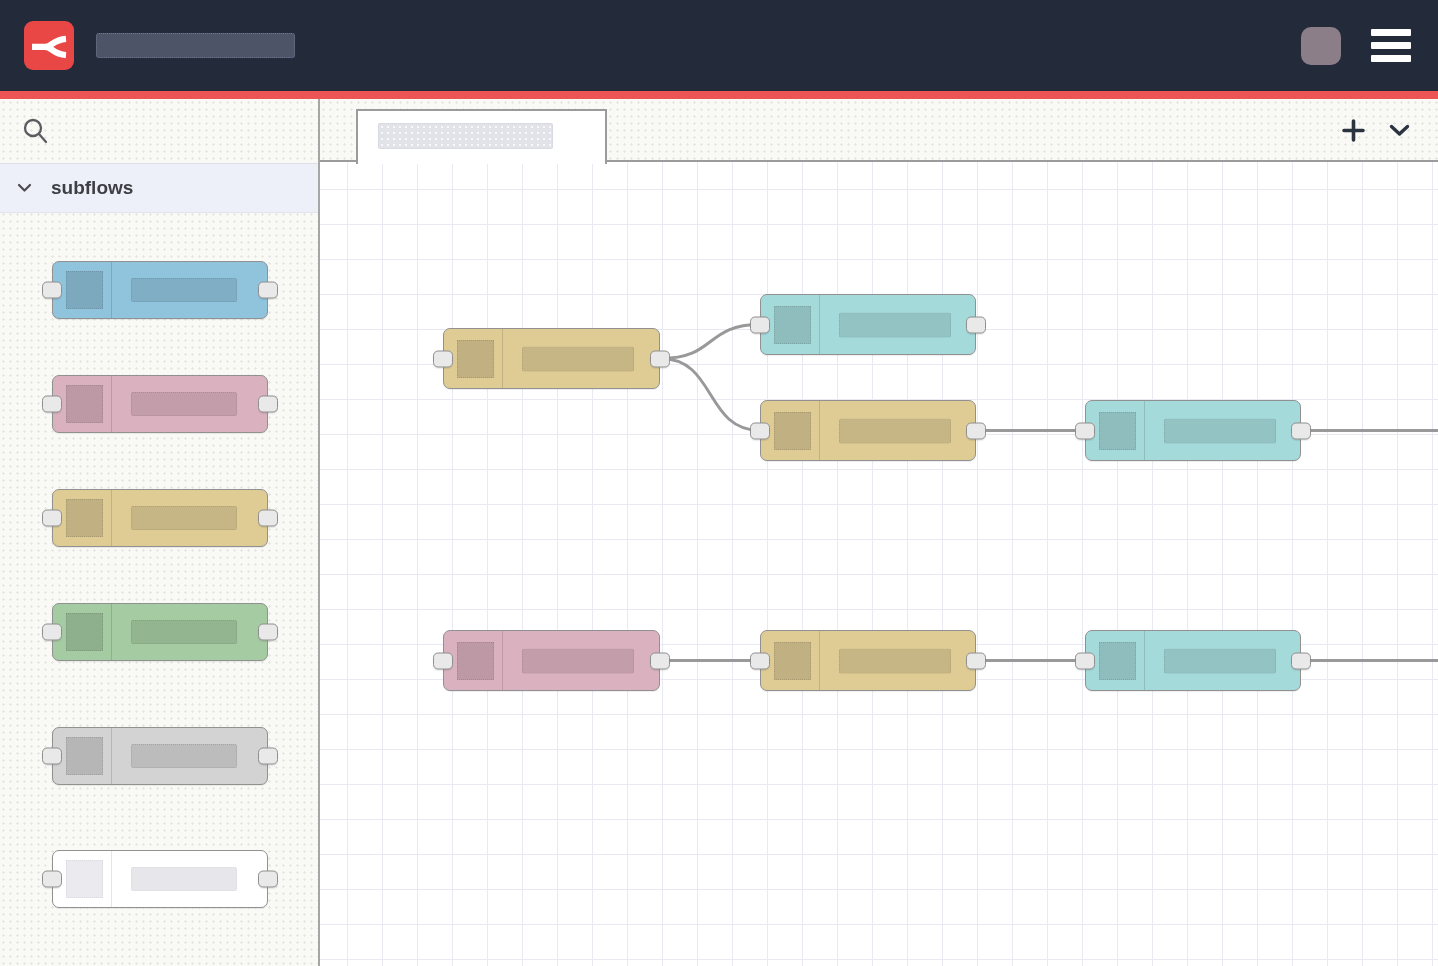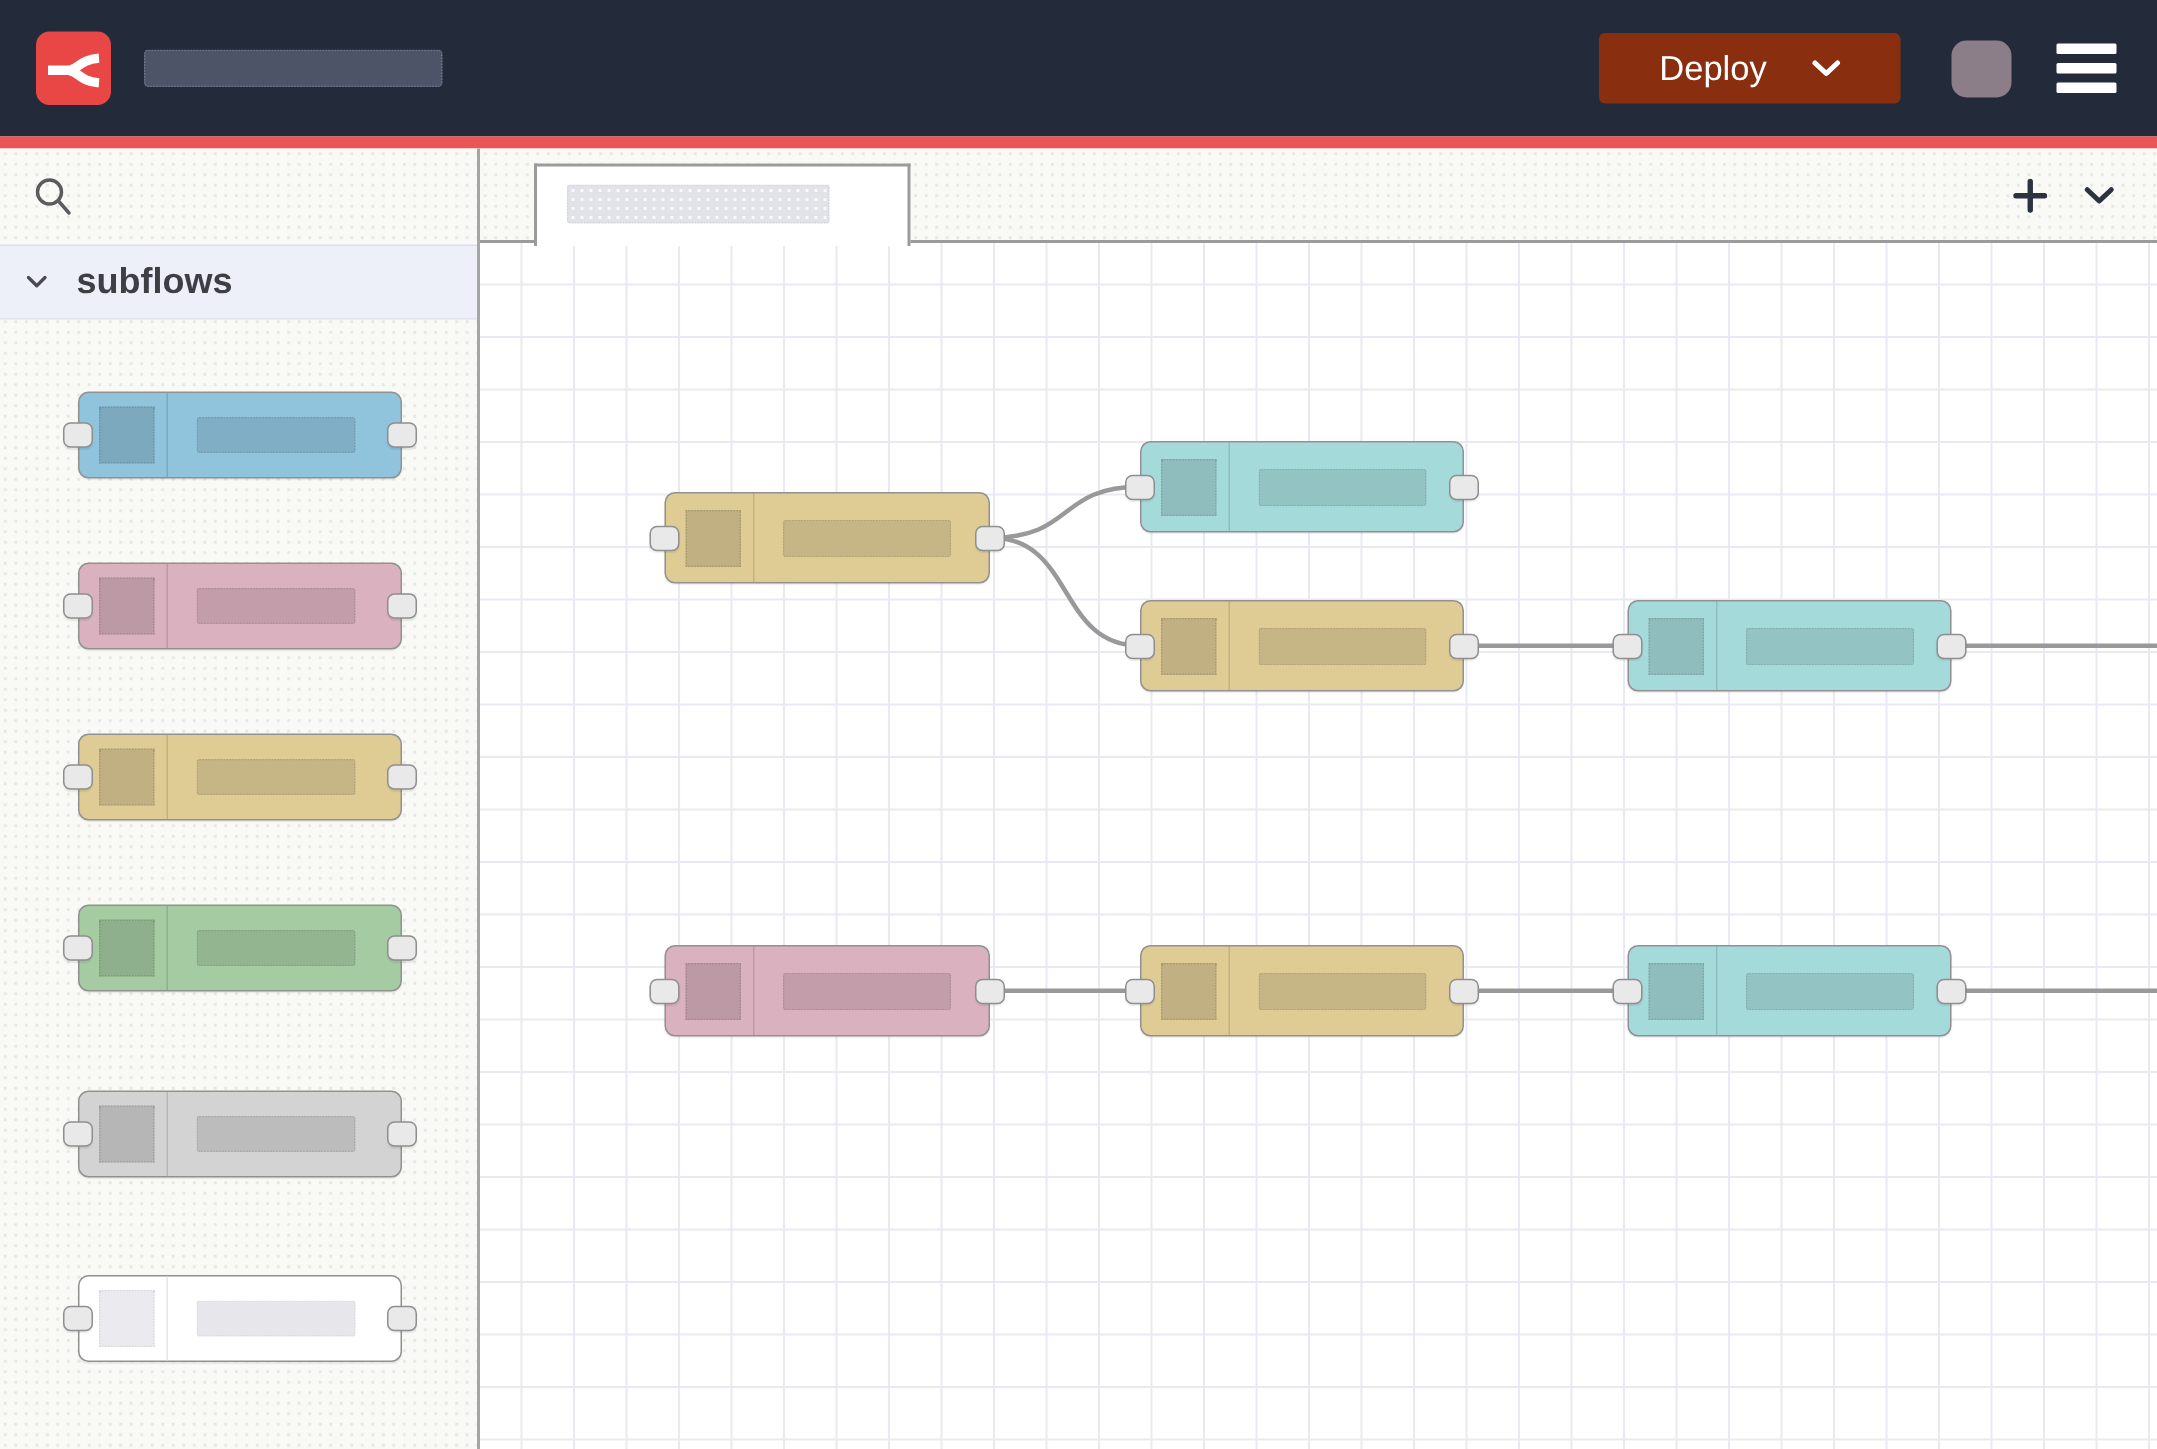--- a/index.html
+++ b/index.html
@@ -30,21 +30,21 @@
     background-image:radial-gradient(rgba(120,120,110,0.14) 1px, transparent 1.3px);
     background-size:7px 7px; }
 
   
   .palette { width:320px; flex:0 0 auto; position:relative; border-right:2px solid #a6a6a6; }
   .palette-search { height:64px; position:relative; }
   .search-icon { position:absolute; left:22px; top:18px; }
   .palette-cat { position:absolute; left:0; right:0; top:64px; height:50px;
     background:#eef0f9; border-top:1px solid #dfdfe9; border-bottom:1px solid #e3e3ec;
     display:flex; align-items:center; padding-left:17px; gap:19px; cursor:pointer; }
-  .palette-cat .cat-label { font-size:24px; font-weight:600; color:#3e3f45; }
+  .palette-cat .cat-label { font-size:19px; font-weight:600; color:#3e3f45; }
 
   
   .node { position:absolute; border:1px solid var(--node-border,#919191); border-radius:7px;
     box-shadow:0 1px 1px rgba(0,0,0,0.07); }
   .node-icon { position:absolute; left:13px; top:50%; transform:translateY(-50%);
     width:37px; height:38px; background:rgba(0,0,0,0.135); border:1px dotted rgba(0,0,0,0.12); }
   .node-sep { position:absolute; left:58px; top:0; bottom:0; width:1px; background:rgba(0,0,0,0.13); }
   .node-skel { position:absolute; left:78px; top:50%; transform:translateY(-50%);
     width:106px; height:24px; background:rgba(0,0,0,0.105);
     border:1px dotted rgba(0,0,0,0.12); border-radius:2px; }
@@ -94,26 +94,20 @@
 <body>
 
 <header class="header">
   <div class="logo">
     <svg width="38" height="34" viewBox="0 0 24 24">
       <path d="M0 12.6 H10.5 M9.2 12.6 C14 12.6 14.6 7.6 24 6.9 M9.2 12.6 C14 12.6 14.6 17.8 24 18.5" stroke="#ffffff" stroke-width="4.4" fill="none"></path>
     </svg>
   </div>
   <div class="title-skel"></div>
   <div class="hspacer"></div>
-  <button class="deploy-btn">
-    <span>Deploy</span>
-    <svg width="19" height="12" viewBox="0 0 19 12">
-      <path d="M2 2 L9.5 9 L17 2" stroke="#ffffff" stroke-width="3.4" fill="none" stroke-linecap="round" stroke-linejoin="round"></path>
-    </svg>
-  </button>
   <div class="avatar"></div>
   <div class="hamburger">
     <span></span>
     <span></span>
     <span></span>
   </div>
 </header>
 <div class="red-line"></div>
 
 <div class="main">

